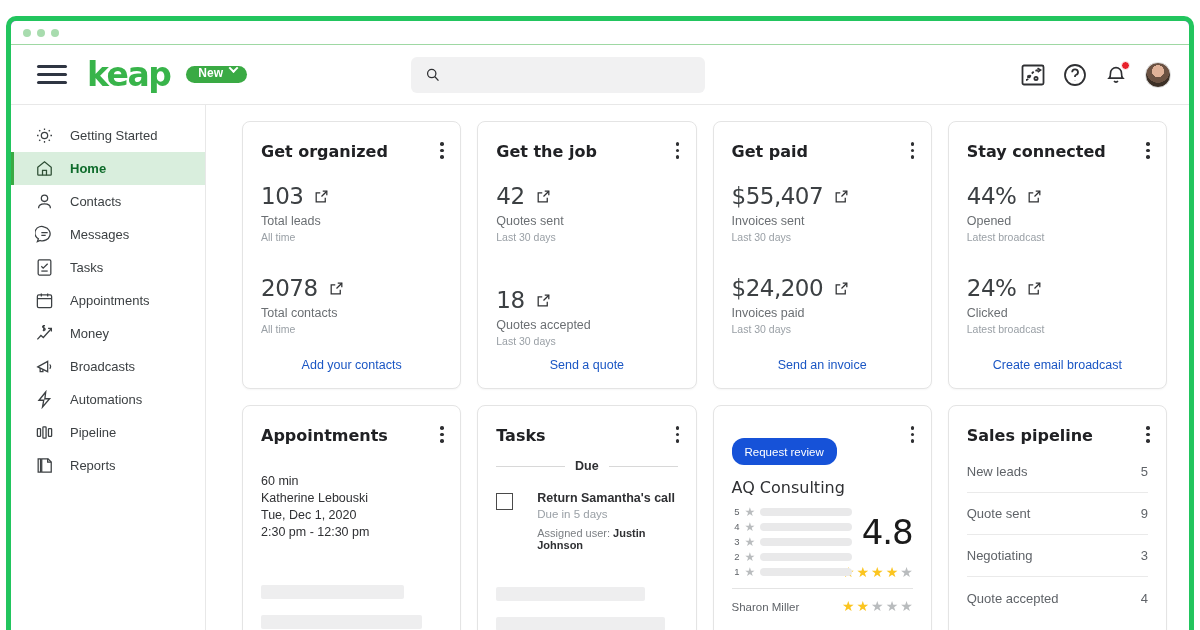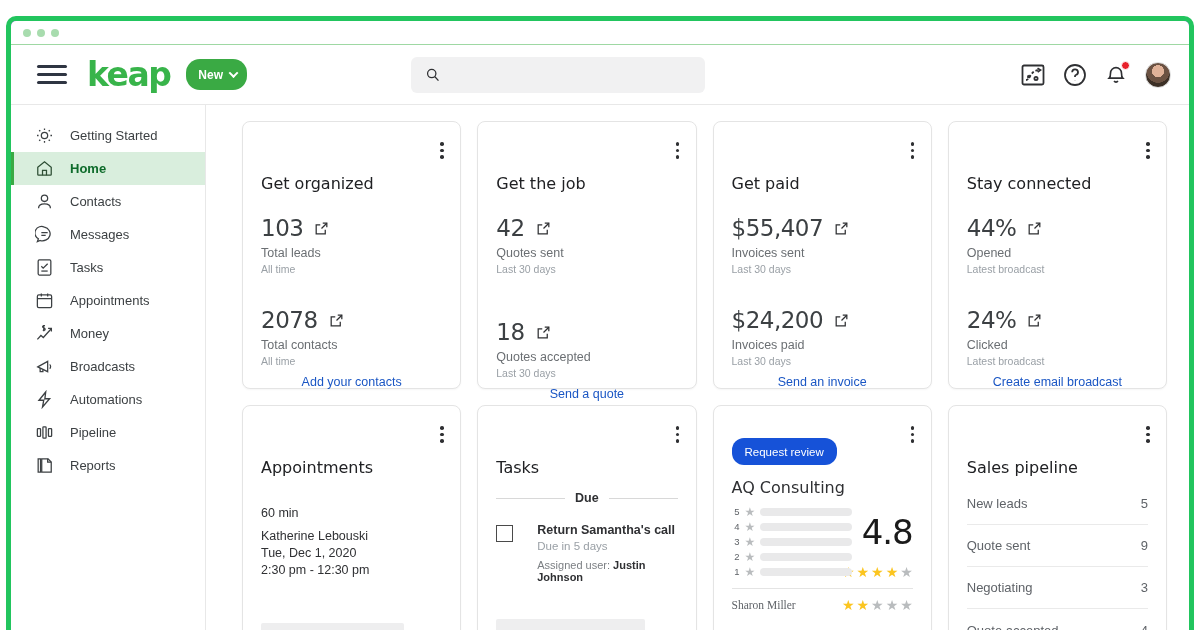--- a/index.html
+++ b/index.html
@@ -47,23 +47,23 @@
   }
   .logo {
     font-size: 33px; font-weight: bold; color: #38b44a;
     letter-spacing: -1.5px; margin-left: 20px;
     font-family: "DejaVu Sans", sans-serif;
   }
   .new-btn {
     margin-left: 16px;
     background: #3aaa44; color: #fff;
     border: none; border-radius: 14px;
-    height: 31px; padding: 0 10px 0 12px;
+    height: 17px; padding: 0 10px 0 12px;
     font-size: 12px; font-weight: bold;
-    display: flex; align-items: center; gap: 7px;
+    display: flex; gap: 7px;
     cursor: pointer;
     font-family: "Liberation Sans", sans-serif;
   }
   .chev { display:inline-block; width:7px; height:7px;
     border-right:2px solid #fff; border-bottom:2px solid #fff;
     transform: rotate(45deg) translate(-1px,-1px); }
 
   .search {
     width: 294px; height: 36px;
     background: #f1f1f2; border-radius: 6px;
@@ -125,22 +125,22 @@
     border: 1px solid #e4e4e4;
     border-radius: 8px;
     padding: 20px 18px 16px 18px;
     position: relative;
     box-shadow: 0 1px 2px rgba(0,0,0,.04);
   }
   .card.r1 { height: 268px; display:flex; flex-direction:column; }
   .card.r2 { height: 250px; overflow: hidden; padding-bottom: 0; }
 
   .card-title {
-    font-size: 16px; color: #202124; font-weight: normal;
-    margin-bottom: 6px; font-family: "DejaVu Sans", sans-serif; margin-top: 32px;
+    font-size: 16px; color: #202124; font-weight: bold;
+    margin-bottom: 6px; font-family: "DejaVu Sans", sans-serif;
   }
   .kebab {
     position: absolute; right: 16px; top: 20px;
     width: 4px; cursor: pointer;
   }
   .kebab i {
     display: block; width: 3.5px; height: 3.5px; border-radius: 50%;
     background: #2f3033; margin-bottom: 3px;
   }
 
@@ -151,21 +151,21 @@
   }
   .stat-label { font-size: 12.5px; color: #6b6f73; margin-top: 5px; }
   .stat-sub { font-size: 10.5px; color: #9aa0a6; margin-top: 3px; }
   .card-link {
     margin-top: auto; text-align: center;
     font-size: 12.5px; color: #1a56c4; cursor: pointer; padding-top:8px;
   }
 
   
   .appt-block { margin-top: 28px; font-size: 12.5px; color: #2f3033; line-height: 17px; }
-  .appt-dur { margin-bottom: 6px; }
+  .appt-dur { }
   .skel { height: 14px; background: #eeeeef; border-radius: 2px; margin-top: 16px; }
 
   
   .due-row { display:flex; align-items:center; gap:10px; margin-top: 14px; }
   .due-line { flex:1; height:1px; background:#d8d8d8; }
   .due-lbl { font-size: 12.5px; font-weight: bold; color:#2f3033; }
   .task { display:flex; gap: 24px; margin-top: 18px; }
   .cb { width: 17px; height: 17px; border: 1.5px solid #4a4a4a; flex-shrink:0; margin-top:2px; cursor:pointer; background:#fff;}
   .task-title { font-size: 12.5px; color:#2f3033; font-weight:bold; }
   .task-due { font-size: 11.5px; color:#9aa0a6; margin-top:3px; }
@@ -188,21 +188,21 @@
   .big-score {
     font-size:34px; color:#1a1a1a; font-family:"DejaVu Sans", sans-serif;
     margin-left: 10px; margin-top: 8px; letter-spacing:-1px;
   }
   .star { font-size:12px; line-height:1; }
   .star.g { color:#b9bcbe; }
   .star.y { color:#fbc520; }
   .sum-stars { display:flex; gap:2px; margin-left:auto; }
   .sum-stars .star { font-size:14px; }
   .rev-div { height:1px; background:#e4e4e4; margin-top:9px; }
-  .rev-item { display:flex; align-items:flex-start; margin-top:10px;font-family:Liberation Serif, serif; }
+  .rev-item { display:flex; align-items:flex-end; margin-top:10px; }
   .rev-item-name { font-size:11.5px; color:#5f6368; }
 
   
   .pipe-row {
     display:flex; justify-content:space-between; align-items:center;
     height: 42px; font-size:13px; color:#5f6368;
     border-bottom:1px solid #eaeaea;
   }
   .pipe-row:first-of-type{ border-top:none; }
   .pipe-val { color:#5f6368; }

